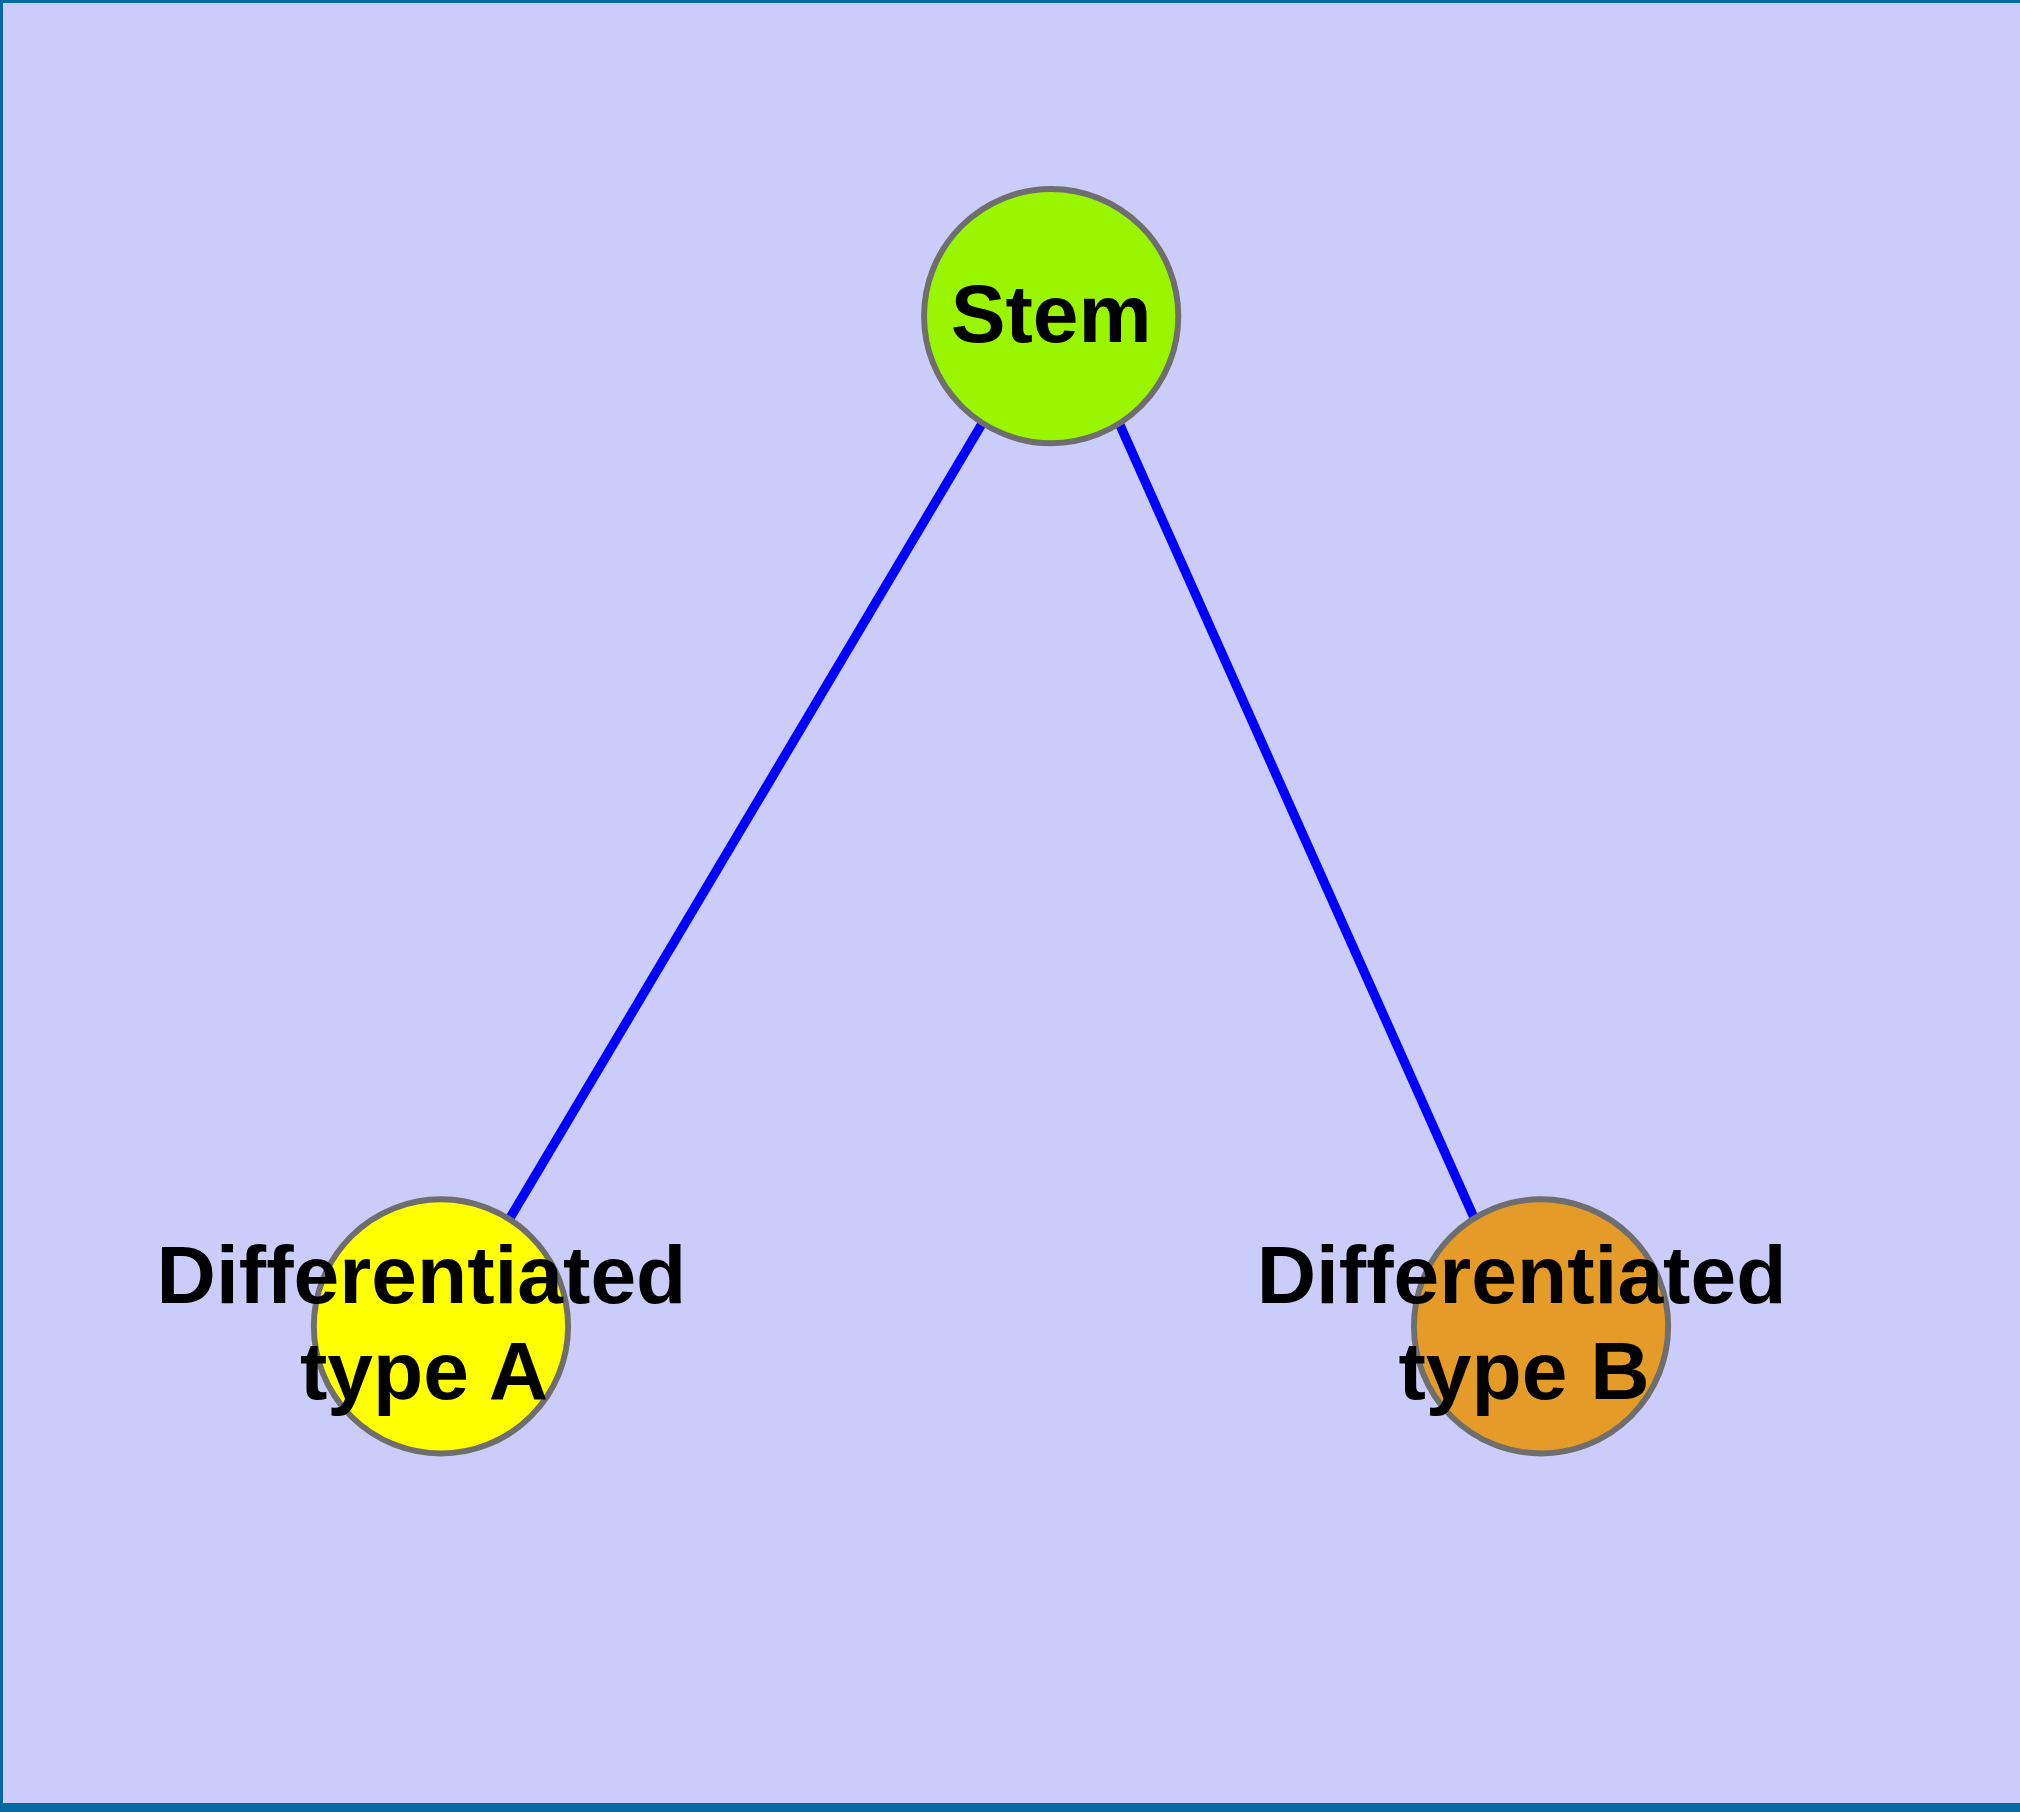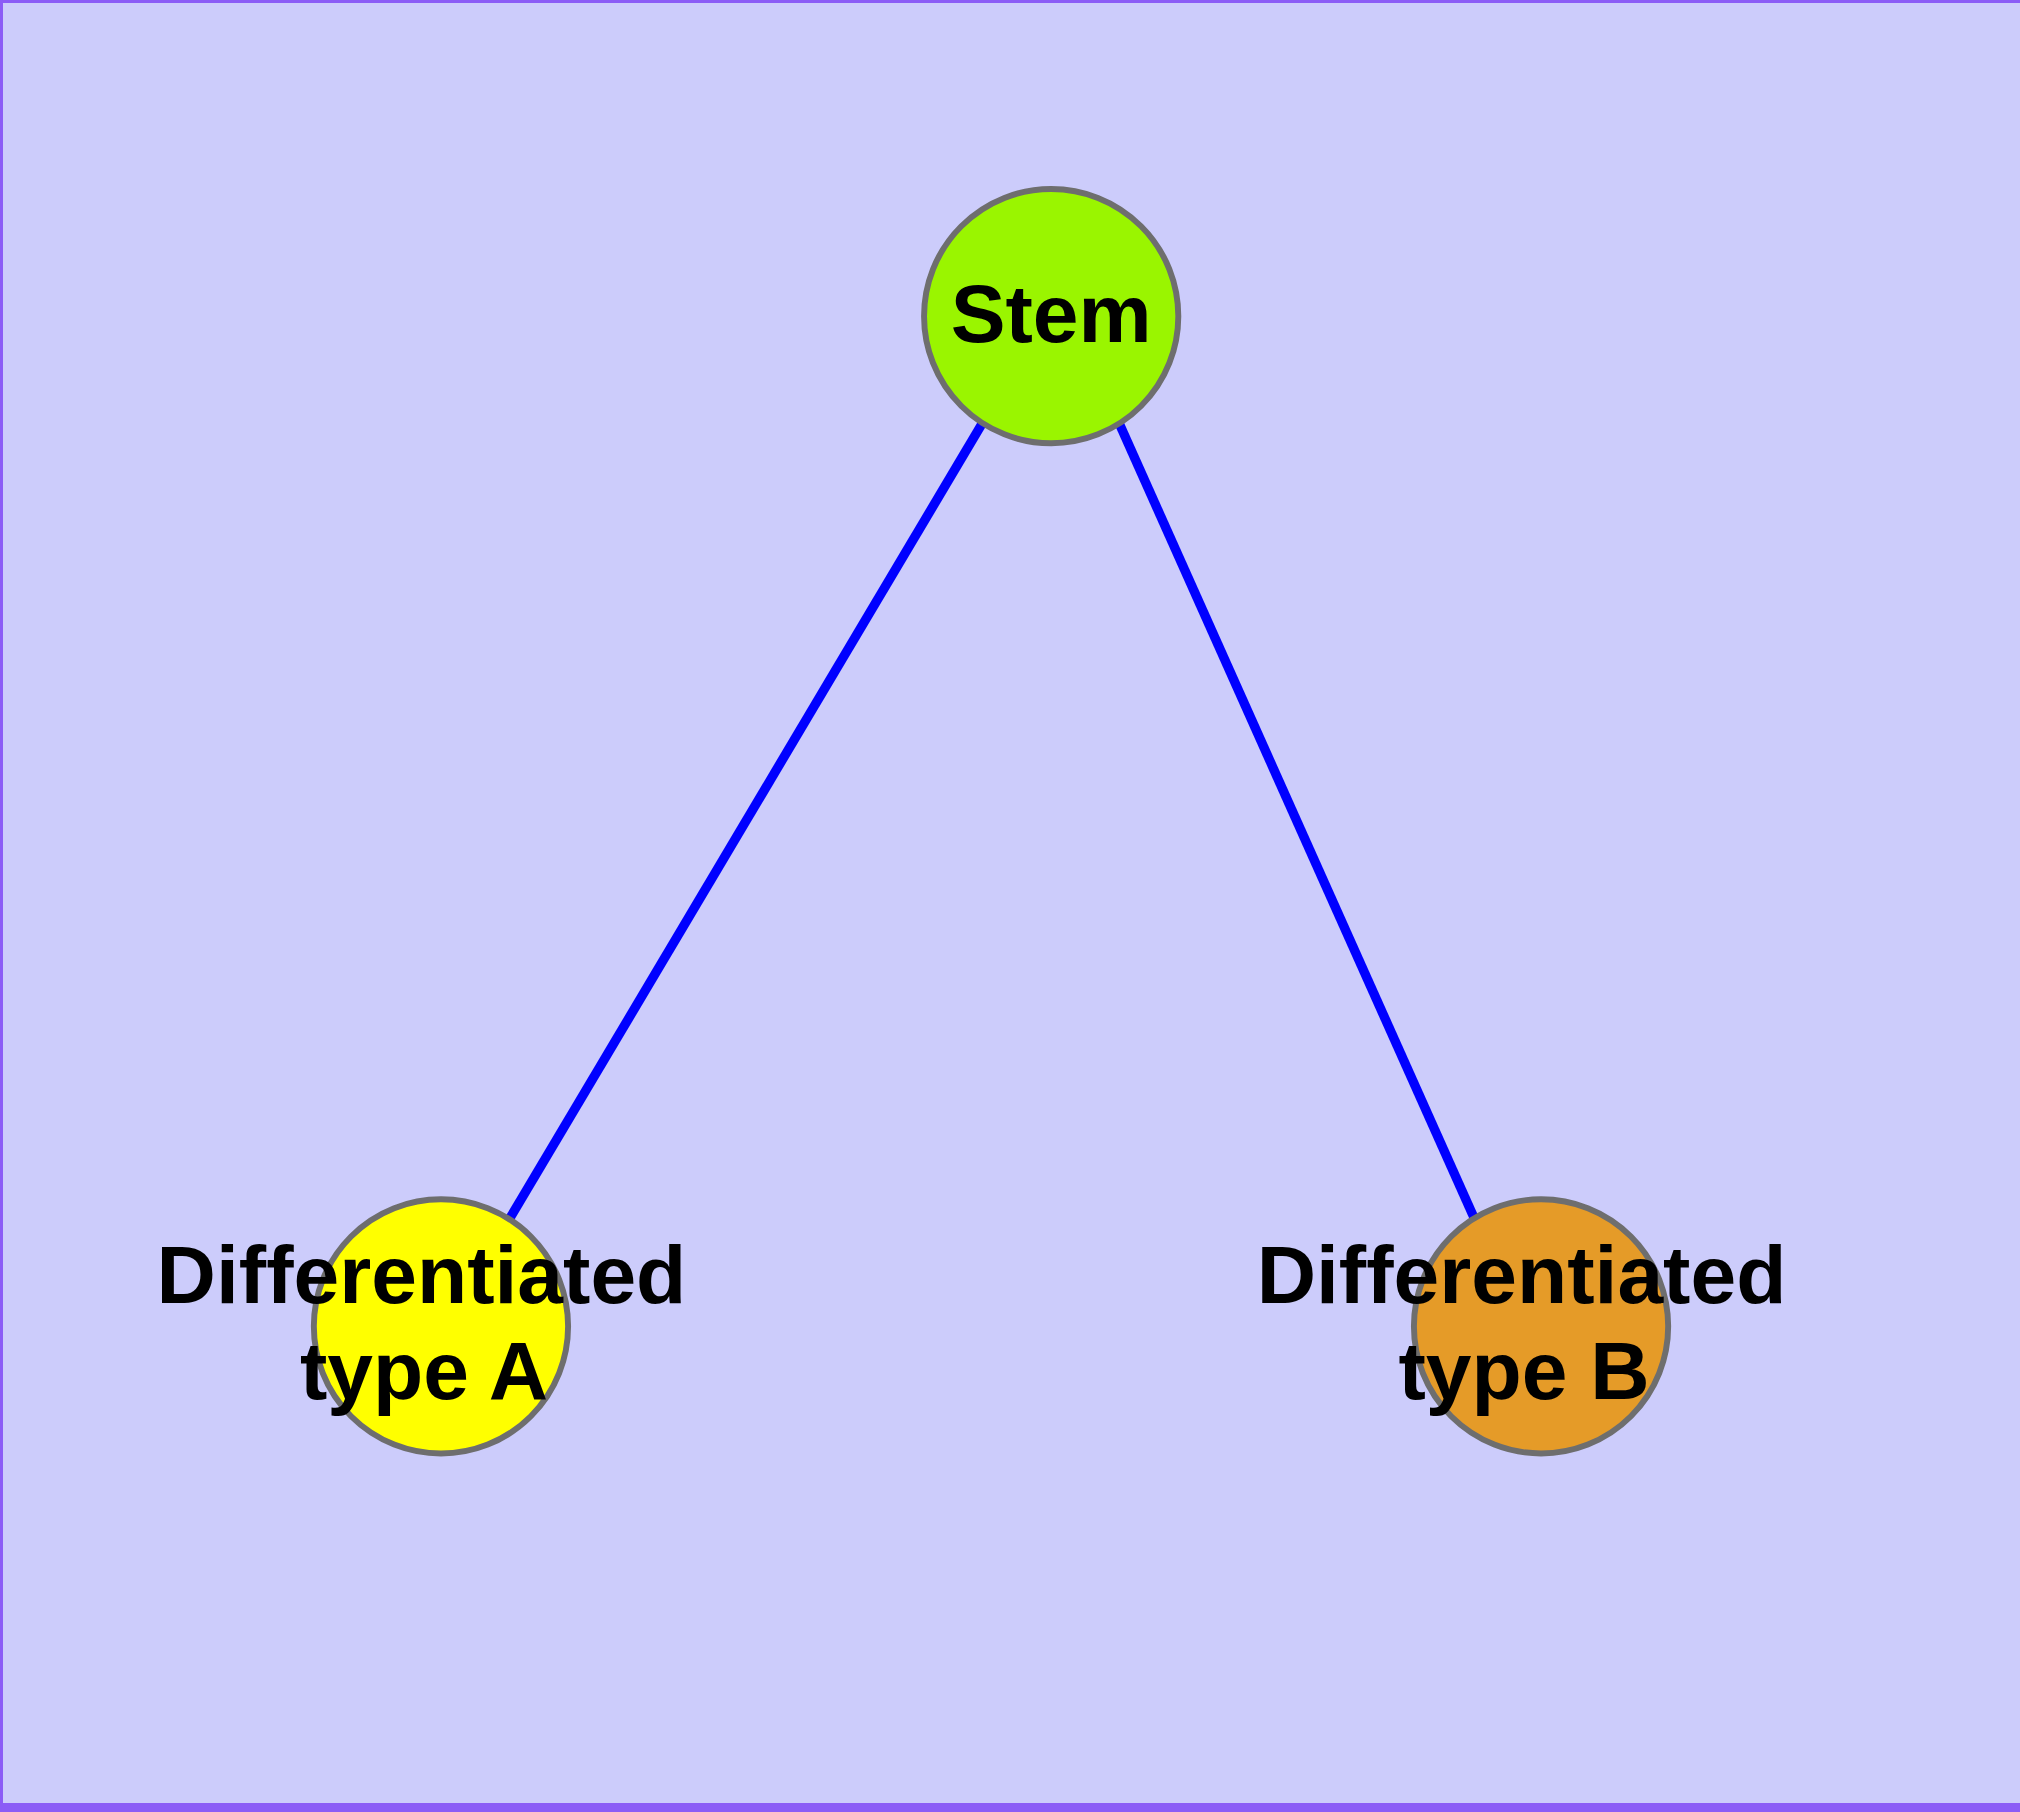--- a/index.html
+++ b/index.html
@@ -5,21 +5,21 @@
 <style>
   html, body {
     margin: 0;
     padding: 0;
     background: #ffffff;
   }
   #canvas {
     position: relative;
     width: 2021px;
     height: 1812px;
-    background: #8b5cf6;
+    background: #0369a1;
     overflow: hidden;
     font-family: "Liberation Sans", sans-serif;
   }
   #plot-area {
     position: absolute;
     left: 2.5px;
     top: 3.4px;
     width: 2018px;
     height: 1800px;
     background: #ccccfb;

